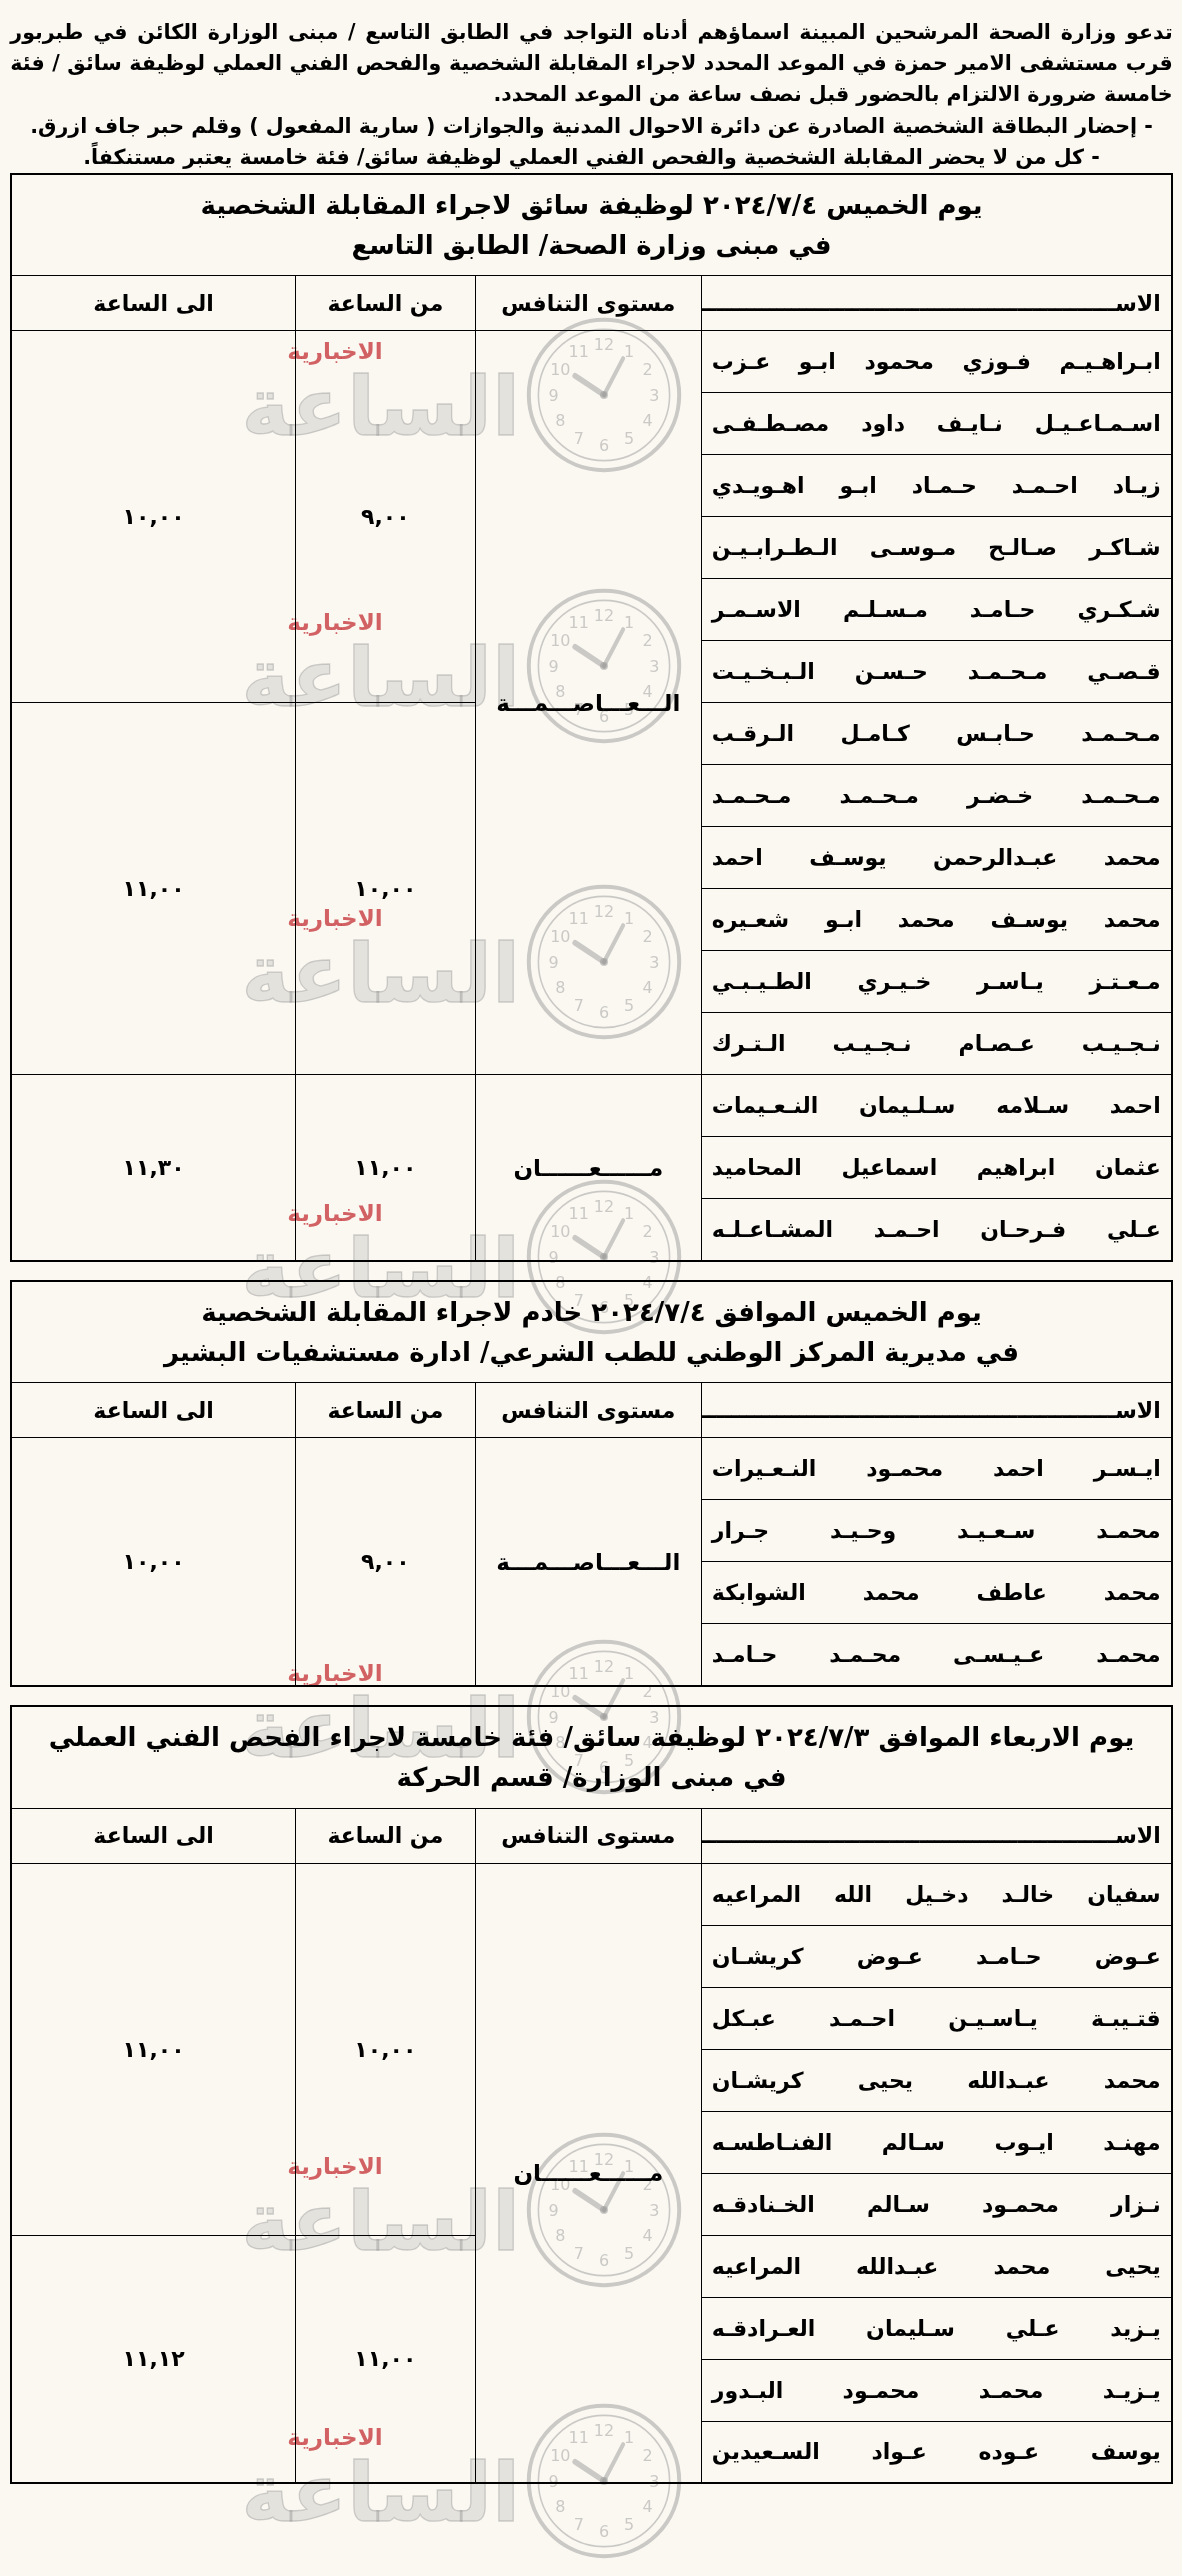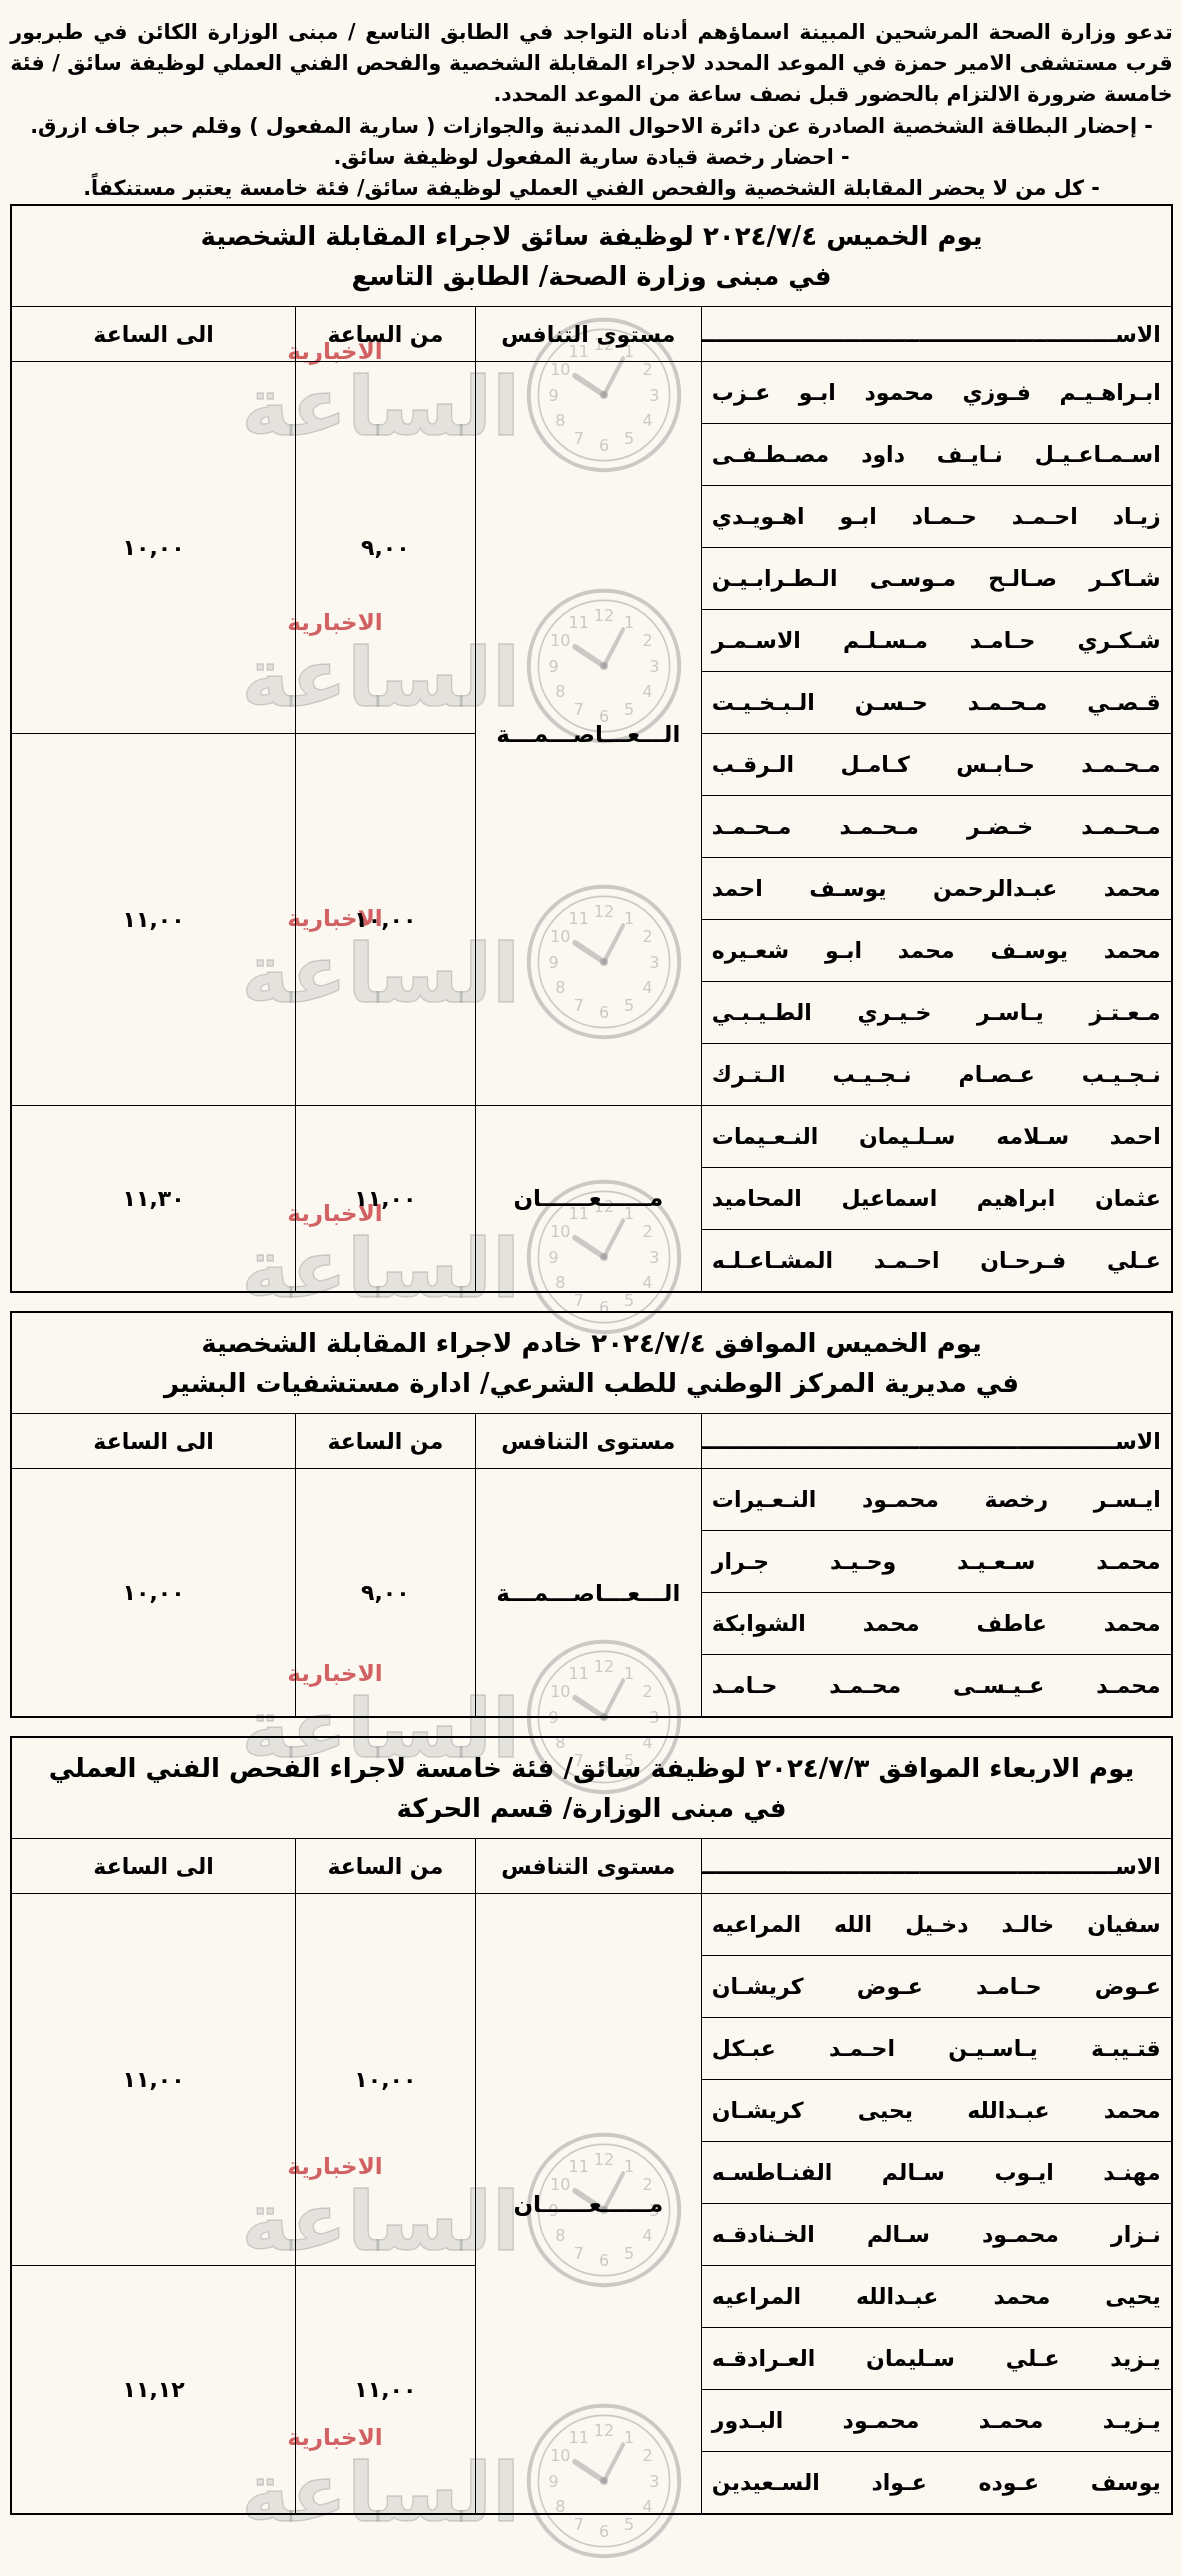--- a/index.html
+++ b/index.html
@@ -223,21 +223,20 @@
         <div class="wm-sub">الاخبارية</div>
         <div class="wm-title">الساعة</div>
       </div>
     </div>
   </div>
 
 <div class="content">
   <div class="intro">
     <p class="intro-paragraph">تدعو وزارة الصحة المرشحين المبينة اسماؤهم أدناه التواجد في الطابق التاسع / مبنى الوزارة الكائن في طبربور قرب مستشفى الامير حمزة في الموعد المحدد لاجراء المقابلة الشخصية والفحص الفني العملي لوظيفة سائق / فئة خامسة ضرورة الالتزام بالحضور قبل نصف ساعة من الموعد المحدد.</p>
     <p class="intro-note">- إحضار البطاقة الشخصية الصادرة عن دائرة الاحوال المدنية والجوازات ( سارية المفعول ) وقلم حبر جاف ازرق.</p>
-    <p class="intro-note">- احضار رخصة قيادة سارية المفعول لوظيفة سائق.</p>
     <p class="intro-note">- كل من لا يحضر المقابلة الشخصية والفحص الفني العملي لوظيفة سائق/ فئة خامسة يعتبر مستنكفاً.</p>
   </div>
   <div id="tables">
       <table class="sched">
         <colgroup>
           <col class="c-name">
           <col class="c-level">
           <col class="c-from">
           <col class="c-to">
         </colgroup>
@@ -323,21 +322,21 @@
               <div>في مديرية المركز الوطني للطب الشرعي/ ادارة مستشفيات البشير</div>
             </td>
           </tr>
           <tr>
             <th class="col-head col-name">الاســــــــــــــــــــــــــــــــــــــــــــــــــــــــــــــــــــــــم</th>
             <th class="col-head col-level">مستوى التنافس</th>
             <th class="col-head col-from">من الساعة</th>
             <th class="col-head col-to">الى الساعة</th>
           </tr>
           <tr>
-            <td class="cell-name">ايـسـر رخصة محمـود النـعـيرات</td>
+            <td class="cell-name">ايـسـر احمد محمـود النـعـيرات</td>
             <td class="cell-level" rowspan="4">الـــعـــاصـــمـــة</td>
             <td class="cell-time" rowspan="4">٩,٠٠</td>
             <td class="cell-time" rowspan="4">١٠,٠٠</td>
           </tr>
           <tr>
             <td class="cell-name">محمـد سـعـيـد وحـيـد جـرار</td>
           </tr>
           <tr>
             <td class="cell-name">محمد عاطف محمد الشوابكة</td>
           </tr>

